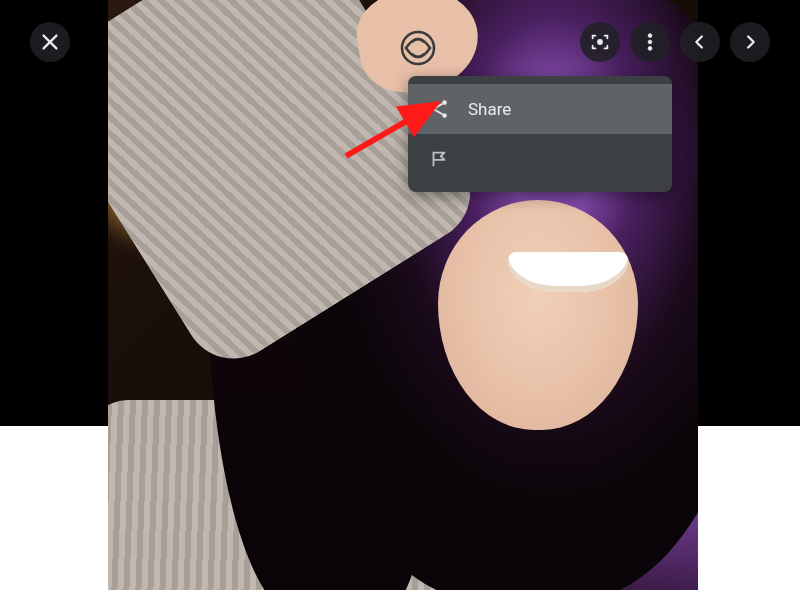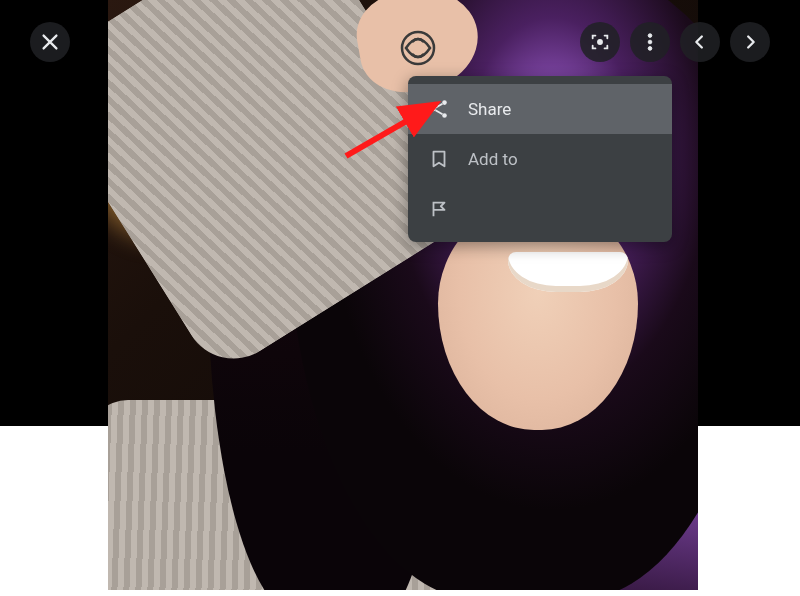--- a/index.html
+++ b/index.html
@@ -233,28 +233,20 @@
           <circle cx="6" cy="12" r="2.5" fill="#e8eaed" stroke="none"></circle>
           <circle cx="18" cy="19" r="2.5" fill="#e8eaed" stroke="none"></circle>
           <path d="M15.8 6.3 L8.2 10.7 M8.2 13.3 L15.8 17.7" stroke="#e8eaed" stroke-width="2"></path>
         </svg>
       </span>
       <span>Share</span>
     </div>
     <div class="menu-item">
       <span class="micon">
         <svg viewBox="0 0 24 24">
-            <path d="M6 4 H18 V20 L12 16 L6 20 Z" fill="none" stroke="#bdc1c6" stroke-width="2" stroke-linejoin="round"></path>
-          </svg>
-      </span>
-      <span>Add to</span>
-    </div>
-    <div class="menu-item">
-      <span class="micon">
-        <svg viewBox="0 0 24 24">
             <path d="M6 4 V20 M6 5 H18 L14 9 L18 13 H6" fill="none" stroke="#bdc1c6" stroke-width="2" stroke-linejoin="round"></path>
           </svg>
       </span>
     </div>
   </div>
 
   <svg class="arrow" width="110" height="70">
     <defs>
       <marker id="ah" markerWidth="8" markerHeight="8" refX="6" refY="3" orient="auto">
         <path d="M0 0 L7 3 L0 6 Z" fill="#ff1a1a"></path>

